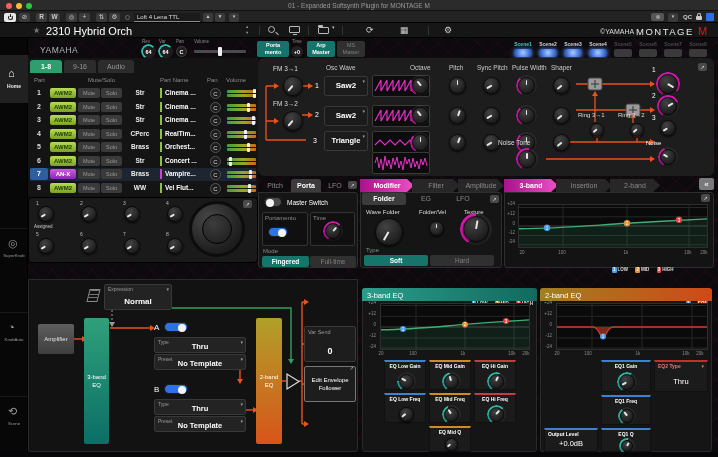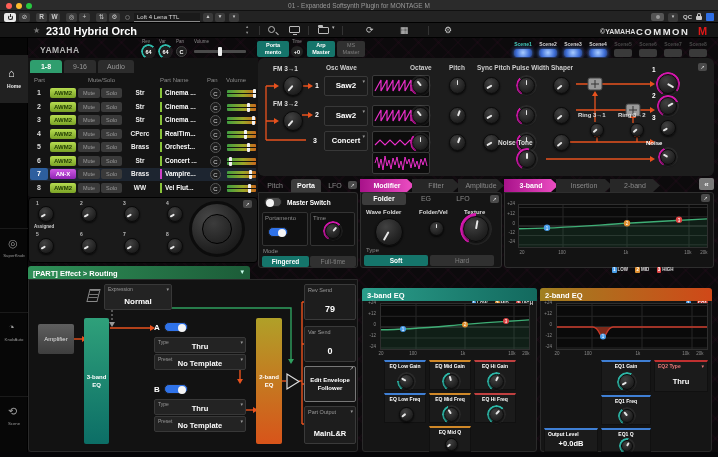--- a/index.html
+++ b/index.html
@@ -3,21 +3,21 @@
 <meta charset="utf-8">
 <style>
 *{margin:0;padding:0;box-sizing:border-box;font-family:"Liberation Sans",sans-serif;}
 html,body{background:#000;}
 #app{position:relative;width:718px;height:457px;overflow:hidden;
  background:
   repeating-linear-gradient(45deg,rgba(140,20,90,.05) 0 2px,transparent 2px 14px),
   repeating-linear-gradient(-45deg,rgba(140,20,90,.05) 0 2px,transparent 2px 14px),
   #0c0a0c;}
 .ab{position:absolute;}
-.b{font-weight:bold;}
+.b{font-weight:normal;}
 .pre{white-space:pre-line;}
 .ctr{display:flex;align-items:center;justify-content:center;text-align:center;}
 
 .knob{position:absolute;border-radius:50%;background:radial-gradient(circle at 38% 30%,#424242,#262626 55%,#141414 95%);border:1px solid #0a0a0a;box-shadow:0 1px 2px rgba(0,0,0,.8);}
 .knob i{position:absolute;left:50%;top:12%;width:1.6px;height:38%;margin-left:-0.8px;background:#e6e6e6;border-radius:1px;transform-origin:50% 100%;transform:rotate(var(--r,0deg));}
 .arc{position:absolute;border-radius:50%;background:conic-gradient(from var(--f,210deg),var(--c,#d818b0) var(--p,50%),rgba(255,255,255,.07) 0);
  -webkit-mask:radial-gradient(closest-side,transparent 70%,#000 71%);mask:radial-gradient(closest-side,transparent 70%,#000 71%);}
 
 .tog{position:absolute;border-radius:5px;background:#4a4a4a;border:1px solid #1c1c1c;height:10px;}
 .tog b{position:absolute;top:0.5px;width:8px;height:8px;border-radius:50%;background:#f4f4f4;}
@@ -130,21 +130,21 @@
   <div class="sep" style="left:308px;top:26px;height:9px;"></div>
   <div class="ab" style="left:318px;top:27px;width:11px;height:7px;border:1.2px solid #bbb;border-radius:1px;"></div>
   <div class="ab" style="left:318px;top:25px;width:5px;height:2px;background:#bbb;border-radius:1px 1px 0 0;"></div>
   <div class="ab" style="left:332px;top:24px;font-size:5px;color:#bbb;">▾</div>
   <div class="sep" style="left:342px;top:26px;height:9px;"></div>
   <div class="ab" style="left:366px;top:25px;font-size:9px;color:#ccc;">⟳</div>
   <div class="ab" style="left:400px;top:25px;font-size:9px;color:#ccc;">▦</div>
   <div class="sep" style="left:428px;top:26px;height:9px;"></div>
   <div class="ab" style="left:444px;top:25px;font-size:9px;color:#ccc;">⚙</div>
   <div class="ab b" style="left:600px;top:28px;font-size:7px;color:#ddd;">©YAMAHA</div>
-  <div class="ab b" style="left:636px;top:26px;font-size:9.5px;letter-spacing:1.5px;color:#e8e8e8;">COMMON</div>
+  <div class="ab b" style="left:636px;top:26px;font-size:9.5px;letter-spacing:1.5px;color:#e8e8e8;">MONTAGE</div>
   <div class="ab b" style="left:698px;top:25px;font-size:11px;color:#e01818;">M</div>
 
   <div class="ab b" style="left:40px;top:45px;font-size:8.5px;color:#b5b5b5;letter-spacing:0.5px;">YAMAHA</div>
   <div class="ab hdr6" style="left:142px;top:39px;font-size:4.5px;">Rev</div>
   <div class="arc" style="left:141px;top:44px;width:15px;height:15px;--c:#2fbcac;--p:55%;"></div>
   <div class="ab ctr" style="left:143px;top:46px;width:11px;height:11px;border-radius:50%;background:#1e1e1e;color:#fff;font-size:5.5px;font-weight:bold;">64</div>
   <div class="ab hdr6" style="left:159px;top:39px;font-size:4.5px;">Var</div>
   <div class="arc" style="left:158px;top:44px;width:15px;height:15px;--c:#2fbcac;--p:55%;"></div>
   <div class="ab ctr" style="left:160px;top:46px;width:11px;height:11px;border-radius:50%;background:#1e1e1e;color:#fff;font-size:5.5px;font-weight:bold;">64</div>
   <div class="ab hdr6" style="left:176px;top:39px;font-size:4.5px;">Pan</div>
@@ -389,21 +389,21 @@
   <div class="dd" style="left:324px;top:76px;width:44px;height:20px;background:#1b1b1b;">
     <span class="dc">▾</span>
     <span class="dv" style="bottom:5px;font-size:8px;">Saw2</span>
   </div>
   <div class="dd" style="left:324px;top:106px;width:44px;height:20px;background:#1b1b1b;">
     <span class="dc">▾</span>
     <span class="dv" style="bottom:5px;font-size:8px;">Saw2</span>
   </div>
   <div class="dd" style="left:324px;top:131px;width:44px;height:20px;background:#1b1b1b;">
     <span class="dc">▾</span>
-    <span class="dv" style="bottom:5px;font-size:7.5px;">Concert</span>
+    <span class="dv" style="bottom:5px;font-size:7.5px;">Triangle</span>
   </div>
   <div class="wbox" style="left:372px;top:75px;width:58px;height:22px;">
     <svg width="56" height="20" viewBox="0 0 56 20">
         <path d="M2,15 L8,4 8,15 14,4 14,15 20,4 20,15 26,4 26,15 32,4 32,15 38,4 38,15 44,4 44,15 50,4 50,15 54,7" stroke="#e82ec8" stroke-width="1.2" fill="none"></path>
       </svg>
   </div>
   <div class="wbox" style="left:372px;top:105px;width:58px;height:22px;">
     <svg width="56" height="20" viewBox="0 0 56 20">
         <path d="M2,15 L8,4 8,15 14,4 14,15 20,4 20,15 26,4 26,15 32,4 32,15 38,4 38,15 44,4 44,15 50,4 50,15 54,7" stroke="#e82ec8" stroke-width="1.2" fill="none"></path>
       </svg>
@@ -591,24 +591,20 @@
   <div class="xtick" style="left:618px;top:250px;">1k</div>
   <div class="xtick" style="left:680px;top:250px;">10k</div>
   <div class="xtick" style="left:696px;top:250px;">20k</div>
   <div class="ab" style="left:612px;top:257px;">
     <span class="lgb" style="background:#4a9de8;">1</span><span class="lgt">LOW</span>
     <span class="lgb" style="background:#e09030;">2</span><span class="lgt">MID</span>
     <span class="lgb" style="background:#e04545;">3</span><span class="lgt">HIGH</span>
   </div>
 
   <div class="ab" style="left:28px;top:279px;width:330px;height:173px;background:#121212;border:1px solid #2a2a2a;border-radius:0 0 3px 3px;"></div>
-  <div class="ab" style="left:28px;top:266px;width:222px;height:13px;background:linear-gradient(90deg,#2f9058,#1c5c38);border-radius:3px 3px 0 0;">
-    <span class="ab b" style="left:5px;top:2.5px;font-size:7.5px;color:#fff;">[PART] Effect &gt; Routing</span>
-    <span class="ab" style="right:6px;top:2px;font-size:7px;color:#cfe;">▾</span>
-  </div>
   <svg class="ab" style="left:28px;top:266px;" width="330" height="186" viewBox="0 0 330 186">
     <g stroke="#e8521e" stroke-width="1.4" fill="none">
       <path d="M46,73H54"></path>
         <path d="M82,62H122"></path>
         <path d="M212,104V113"></path>
       <path d="M218,144H225"></path>
         <path d="M254,115H258"></path>
       <path d="M271,115H274 M274,36V158"></path>
       <path d="M274,36H276 M274,78H276 M274,118H276 M274,158H276"></path>
     </g>
@@ -660,36 +656,27 @@
       <span class="dc">▾</span>
     <span class="dv">Thru</span>
   </div>
   <div class="dd" style="left:154px;top:416px;width:92px;height:16px;">
     <span class="dl">Preset</span>
       <span class="dc">▾</span>
     <span class="dv">No Template</span>
   </div>
   <div class="ab ctr b pre" style="left:256px;top:318px;width:26px;height:126px;background:linear-gradient(180deg,#b0a028,#d8541a);border-radius:2px;font-size:6px;color:#fff;line-height:8px;">2-band
 EQ</div>
-  <div class="rbox" style="left:304px;top:284px;width:52px;height:36px;">
-    <span class="rl">Rev Send</span>
-      <span class="rv">79</span>
-  </div>
   <div class="rbox" style="left:304px;top:326px;width:52px;height:36px;">
     <span class="rl">Var Send</span>
       <span class="rv">0</span>
   </div>
   <div class="ab ctr b pre" style="left:304px;top:366px;width:52px;height:36px;background:#1d1d1d;border:1px solid #777;border-radius:2px;font-size:6px;color:#fff;line-height:8px;">Edit Envelope
 Follower</div>
   <div class="exp" style="left:348px;top:364px;width:7px;height:7px;background:transparent;color:#aaa;">↗</div>
-  <div class="rbox" style="left:304px;top:406px;width:52px;height:38px;">
-    <span class="rl">Part Output</span>
-    <span class="ab" style="right:2px;top:1px;font-size:5px;color:#999;">▾</span>
-    <span class="rv" style="font-size:7.5px;">MainL&amp;R</span>
-  </div>
 
   <div class="ab" style="left:362px;top:288px;width:175px;height:164px;background:#151515;border:1px solid #2a2a2a;border-radius:3px;"></div>
   <div class="ab" style="left:362px;top:288px;width:175px;height:13px;background:linear-gradient(90deg,#2a9d8a,#13695e);border-radius:3px 3px 0 0;">
     <span class="ab b" style="left:5px;top:2.5px;font-size:7.5px;color:#fff;">3-band EQ</span>
     <span class="ab" style="right:4px;top:3px;">
       <span class="lgb" style="background:#4a9de8;">1</span><span class="lgt">LOW</span>
       <span class="lgb" style="background:#e09030;">2</span><span class="lgt">MID</span>
       <span class="lgb" style="background:#e04545;">3</span><span class="lgt" style="margin-right:0;">HIGH</span>
     </span>
   </div>

